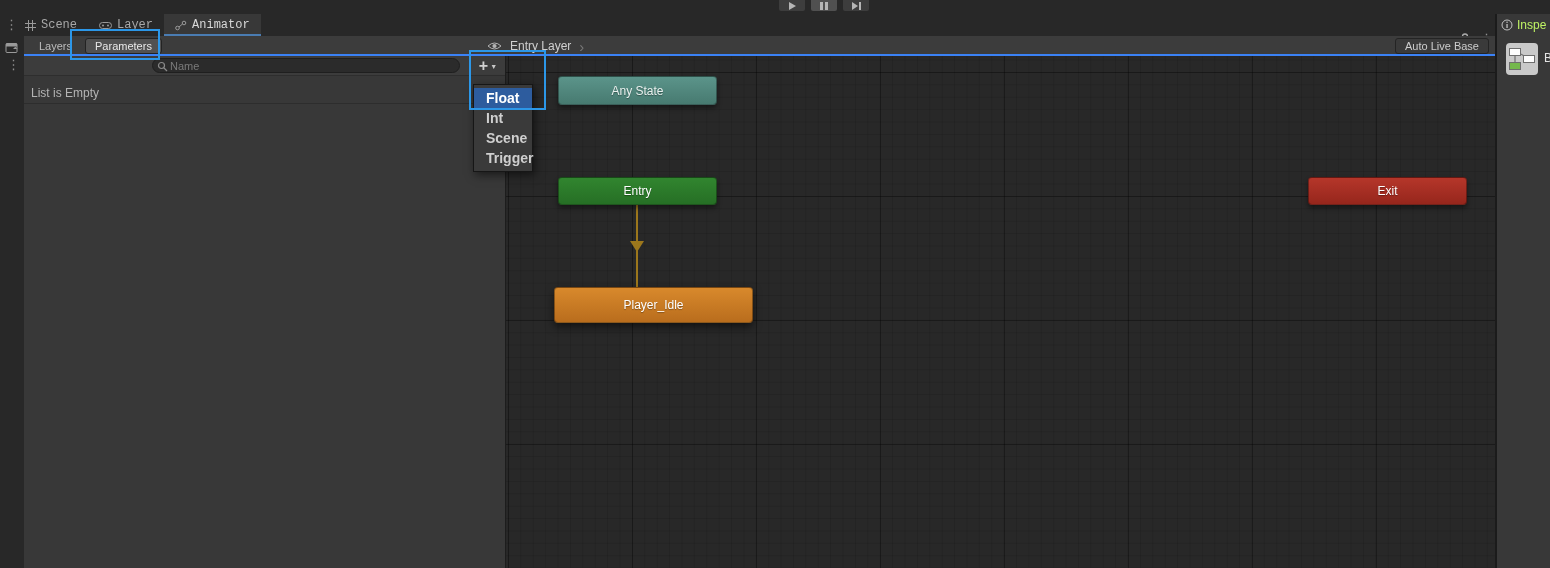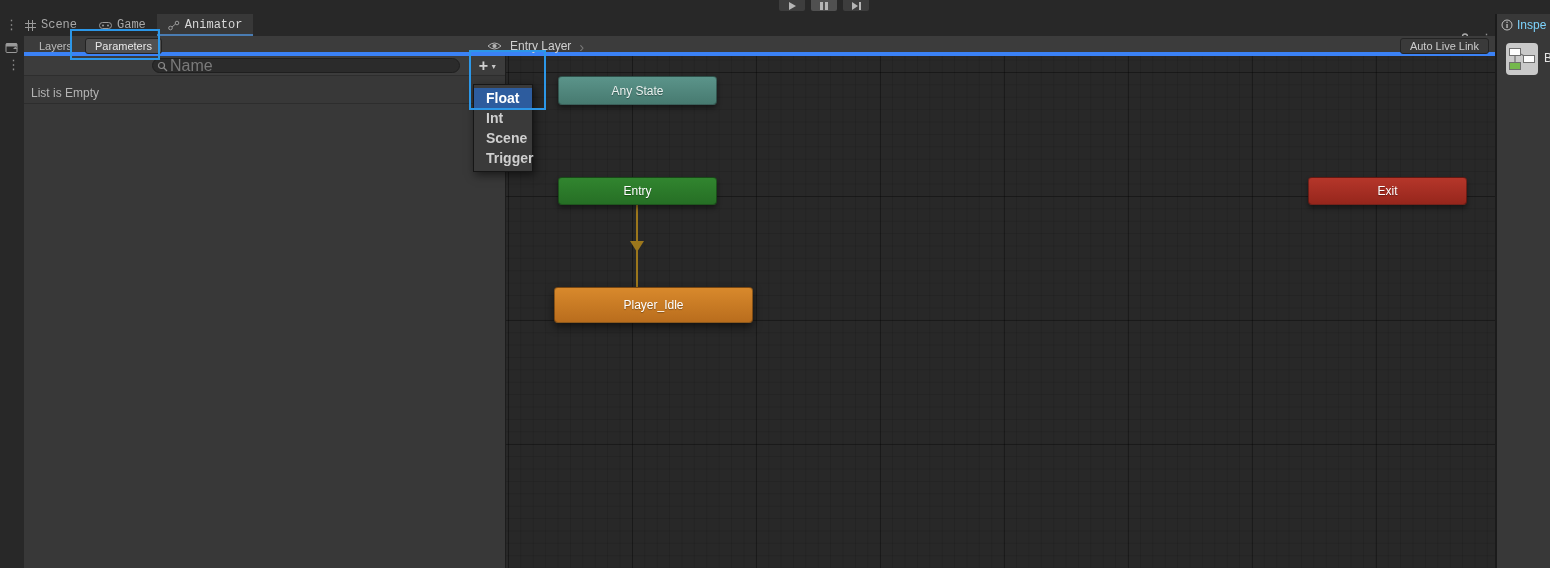--- a/index.html
+++ b/index.html
@@ -28,37 +28,37 @@
   .tab { display:flex; align-items:center; gap:5px; padding:0 11px; height:22px; color:#a8a8a8; cursor:pointer; }
   .tab.active { background:#383838; color:#d8d8d8; box-shadow: inset 0 -2px 0 #4a7cb2; }
   .kebab { color:#8f8f8f; font-size:13px; line-height:1; cursor:pointer; }
   .kebab-topleft { position:absolute; left:5px; top:18px; }
   .popout-icon { position:absolute; left:5px; top:41px; cursor:pointer; }
   .kebab-left2 { position:absolute; left:7px; top:58px; }
   .pane-lock { position:absolute; left:1460px; top:19px; cursor:pointer; }
   .pane-kebab { position:absolute; left:1480px; top:18px; }
 
   
-  .toolbar-row { position:absolute; left:24px; top:36px; width:1473px; height:20px; background:#3c3c3c; border-bottom:4px solid #3b82f6; }
+  .toolbar-row { position:absolute; left:24px; top:36px; width:1473px; height:20px; background:#3c3c3c; border-bottom:2px solid #3b82f6; }
   .mini-tabs { position:absolute; left:5px; top:2px; display:flex; gap:3px; }
   .mini-btn { height:16px; line-height:14px; padding:0 9px; border-radius:3px; font-size:11px; color:#bdbdbd; background:transparent; border:1px solid transparent; cursor:pointer; }
   .mini-btn.selected { background:#515151; border:1px solid #232323; color:#e8e8e8; }
   .breadcrumb-wrap { position:absolute; left:463px; top:0; height:20px; display:flex; align-items:center; gap:8px; }
   .breadcrumb-label { color:#d0d0d0; cursor:pointer; }
   .crumb-chevron { color:#787878; font-size:15px; line-height:1; }
   .auto-live-link { position:absolute; right:8px; top:2px; height:16px; line-height:14px; padding:0 9px;
        background:#3a3a3a; border:1px solid #242424; border-radius:3px; color:#cdcdcd; font-size:11px; cursor:pointer; }
 
   
   .left-panel { position:absolute; left:24px; top:56px; width:481px; height:512px; background:#383838; }
   .search-row { position:absolute; left:0; top:0; width:100%; height:20px; background:#3c3c3c; border-bottom:1px solid #2e2e2e; }
   .search-field { position:absolute; left:128px; top:2px; width:308px; height:15px; background:#2b2b2b;
        border:1px solid #1f1f1f; border-radius:8px; display:flex; align-items:center; padding-left:17px; }
   .search-field .mag { position:absolute; left:4px; top:2px; }
-  .search-field input { flex:1; background:transparent; border:none; outline:none; color:#cccccc; font-size:16px; font-family:"Liberation Sans",sans-serif; }
+  .search-field input { flex:1; background:transparent; border:none; outline:none; color:#cccccc; font-size:11px; font-family:"Liberation Sans",sans-serif; }
   .search-field input::placeholder { color:#7a7a7a; }
   .add-button { position:absolute; left:449px; top:0; width:30px; height:20px; display:flex; align-items:center; justify-content:center; gap:2px; cursor:pointer; background:transparent; border:none; }
   .add-plus { font-size:16px; font-weight:bold; color:#d2d2d2; line-height:1; }
   .add-arrow { font-size:7px; color:#c8c8c8; }
   .empty-text { position:absolute; left:7px; top:30px; color:#b4b4b4; }
   .list-divider { position:absolute; left:0; top:47px; width:100%; height:1px; background:#2d2d2d; }
 
   
   .dropdown-menu { position:absolute; left:473px; top:84px; width:60px; background:#3a3a3a;
        border:1px solid #161616; box-shadow:2px 3px 9px rgba(0,0,0,0.55); padding:3px 0; z-index:40; }
@@ -84,21 +84,21 @@
   .node-entry { left:52px;  top:121px; width:159px; height:28px; background:linear-gradient(#31852f,#266f25); }
   .node-exit  { left:802px; top:121px; width:159px; height:28px; background:linear-gradient(#b5362a,#96261c); }
   .node-idle  { left:48px;  top:231px; width:199px; height:36px; background:linear-gradient(#d8892c,#b96d1d); box-shadow:0 4px 9px rgba(0,0,0,0.55); }
   .transition-line { position:absolute; left:130px; top:149px; width:2px; height:82px; background:#9c771c; cursor:pointer; }
   .transition-arrow { position:absolute; left:124px; top:185px; width:0; height:0;
        border-left:7px solid transparent; border-right:7px solid transparent; border-top:11px solid #9c771c; }
 
   
   .v-sep { position:absolute; left:1495px; top:14px; width:2px; height:554px; background:#1b1b1b; }
   .inspector-pane { position:absolute; left:1497px; top:14px; width:53px; height:554px; background:#383838; overflow:hidden; }
-  .insp-tab { height:22px; display:flex; align-items:center; gap:4px; padding-left:4px; color:#7dd3fc; white-space:nowrap; cursor:pointer; background:#383838; }
+  .insp-tab { height:22px; display:flex; align-items:center; gap:4px; padding-left:4px; color:#bef264; white-space:nowrap; cursor:pointer; background:#383838; }
   .insp-body { position:relative; height:532px; }
   .asset-icon { position:absolute; left:8px; top:6px; }
   .asset-name { position:absolute; left:47px; top:15px; color:#e4e4e4; font-size:12px; white-space:nowrap; }
 
   
   .ann-box { position:absolute; border:2px solid #2c97e8; z-index:50; pointer-events:none; }
   .ann-parameters { left:70px; top:29px; width:90px; height:31px; }
   .ann-add-menu   { left:469px; top:50px; width:77px; height:60px; }
 
   svg { display:block; }
@@ -144,21 +144,21 @@
         <span>Scene</span>
       </div>
       <div class="tab">
         <span>
           <svg width="13" height="9" viewBox="0 0 13 9">
               <rect x="0.5" y="1.5" width="12" height="6" rx="3" fill="none" stroke="#9a9a9a"></rect>
               <circle cx="4" cy="4.5" r="1" fill="#9a9a9a"></circle>
               <circle cx="9" cy="4.5" r="1" fill="#9a9a9a"></circle>
             </svg>
         </span>
-        <span>Game</span>
+        <span>Layer</span>
       </div>
       <div class="tab active">
         <span>
           <svg width="12" height="11" viewBox="0 0 12 11">
               <circle cx="2.5" cy="8" r="1.8" fill="none" stroke="#9a9a9a"></circle>
               <circle cx="9" cy="3" r="1.8" fill="none" stroke="#9a9a9a"></circle>
               <line x1="4" y1="7" x2="7.5" y2="4" stroke="#9a9a9a"></line>
             </svg>
         </span>
         <span>Animator</span>
@@ -191,21 +191,21 @@
     <div class="breadcrumb-wrap">
       <span>
         <svg width="15" height="10" viewBox="0 0 15 10">
             <path d="M1 5 Q7.5 -1 14 5 Q7.5 11 1 5 Z" fill="none" stroke="#b3b3b3"></path>
             <circle cx="7.5" cy="5" r="2.1" fill="#b3b3b3"></circle>
           </svg>
       </span>
       <span class="breadcrumb-label">Entry Layer</span>
       <span class="crumb-chevron">›</span>
     </div>
-    <button class="auto-live-link">Auto Live Link</button>
+    <button class="auto-live-link">Auto Live Base</button>
   </div>
 
   <div class="left-panel">
     <div class="search-row">
       <div class="search-field">
         <span class="mag">
           <svg width="11" height="11" viewBox="0 0 11 11">
               <circle cx="4.5" cy="4.5" r="3" fill="none" stroke="#8a8a8a" stroke-width="1.2"></circle>
               <line x1="7" y1="7" x2="10" y2="10" stroke="#8a8a8a" stroke-width="1.2"></line>
             </svg>

